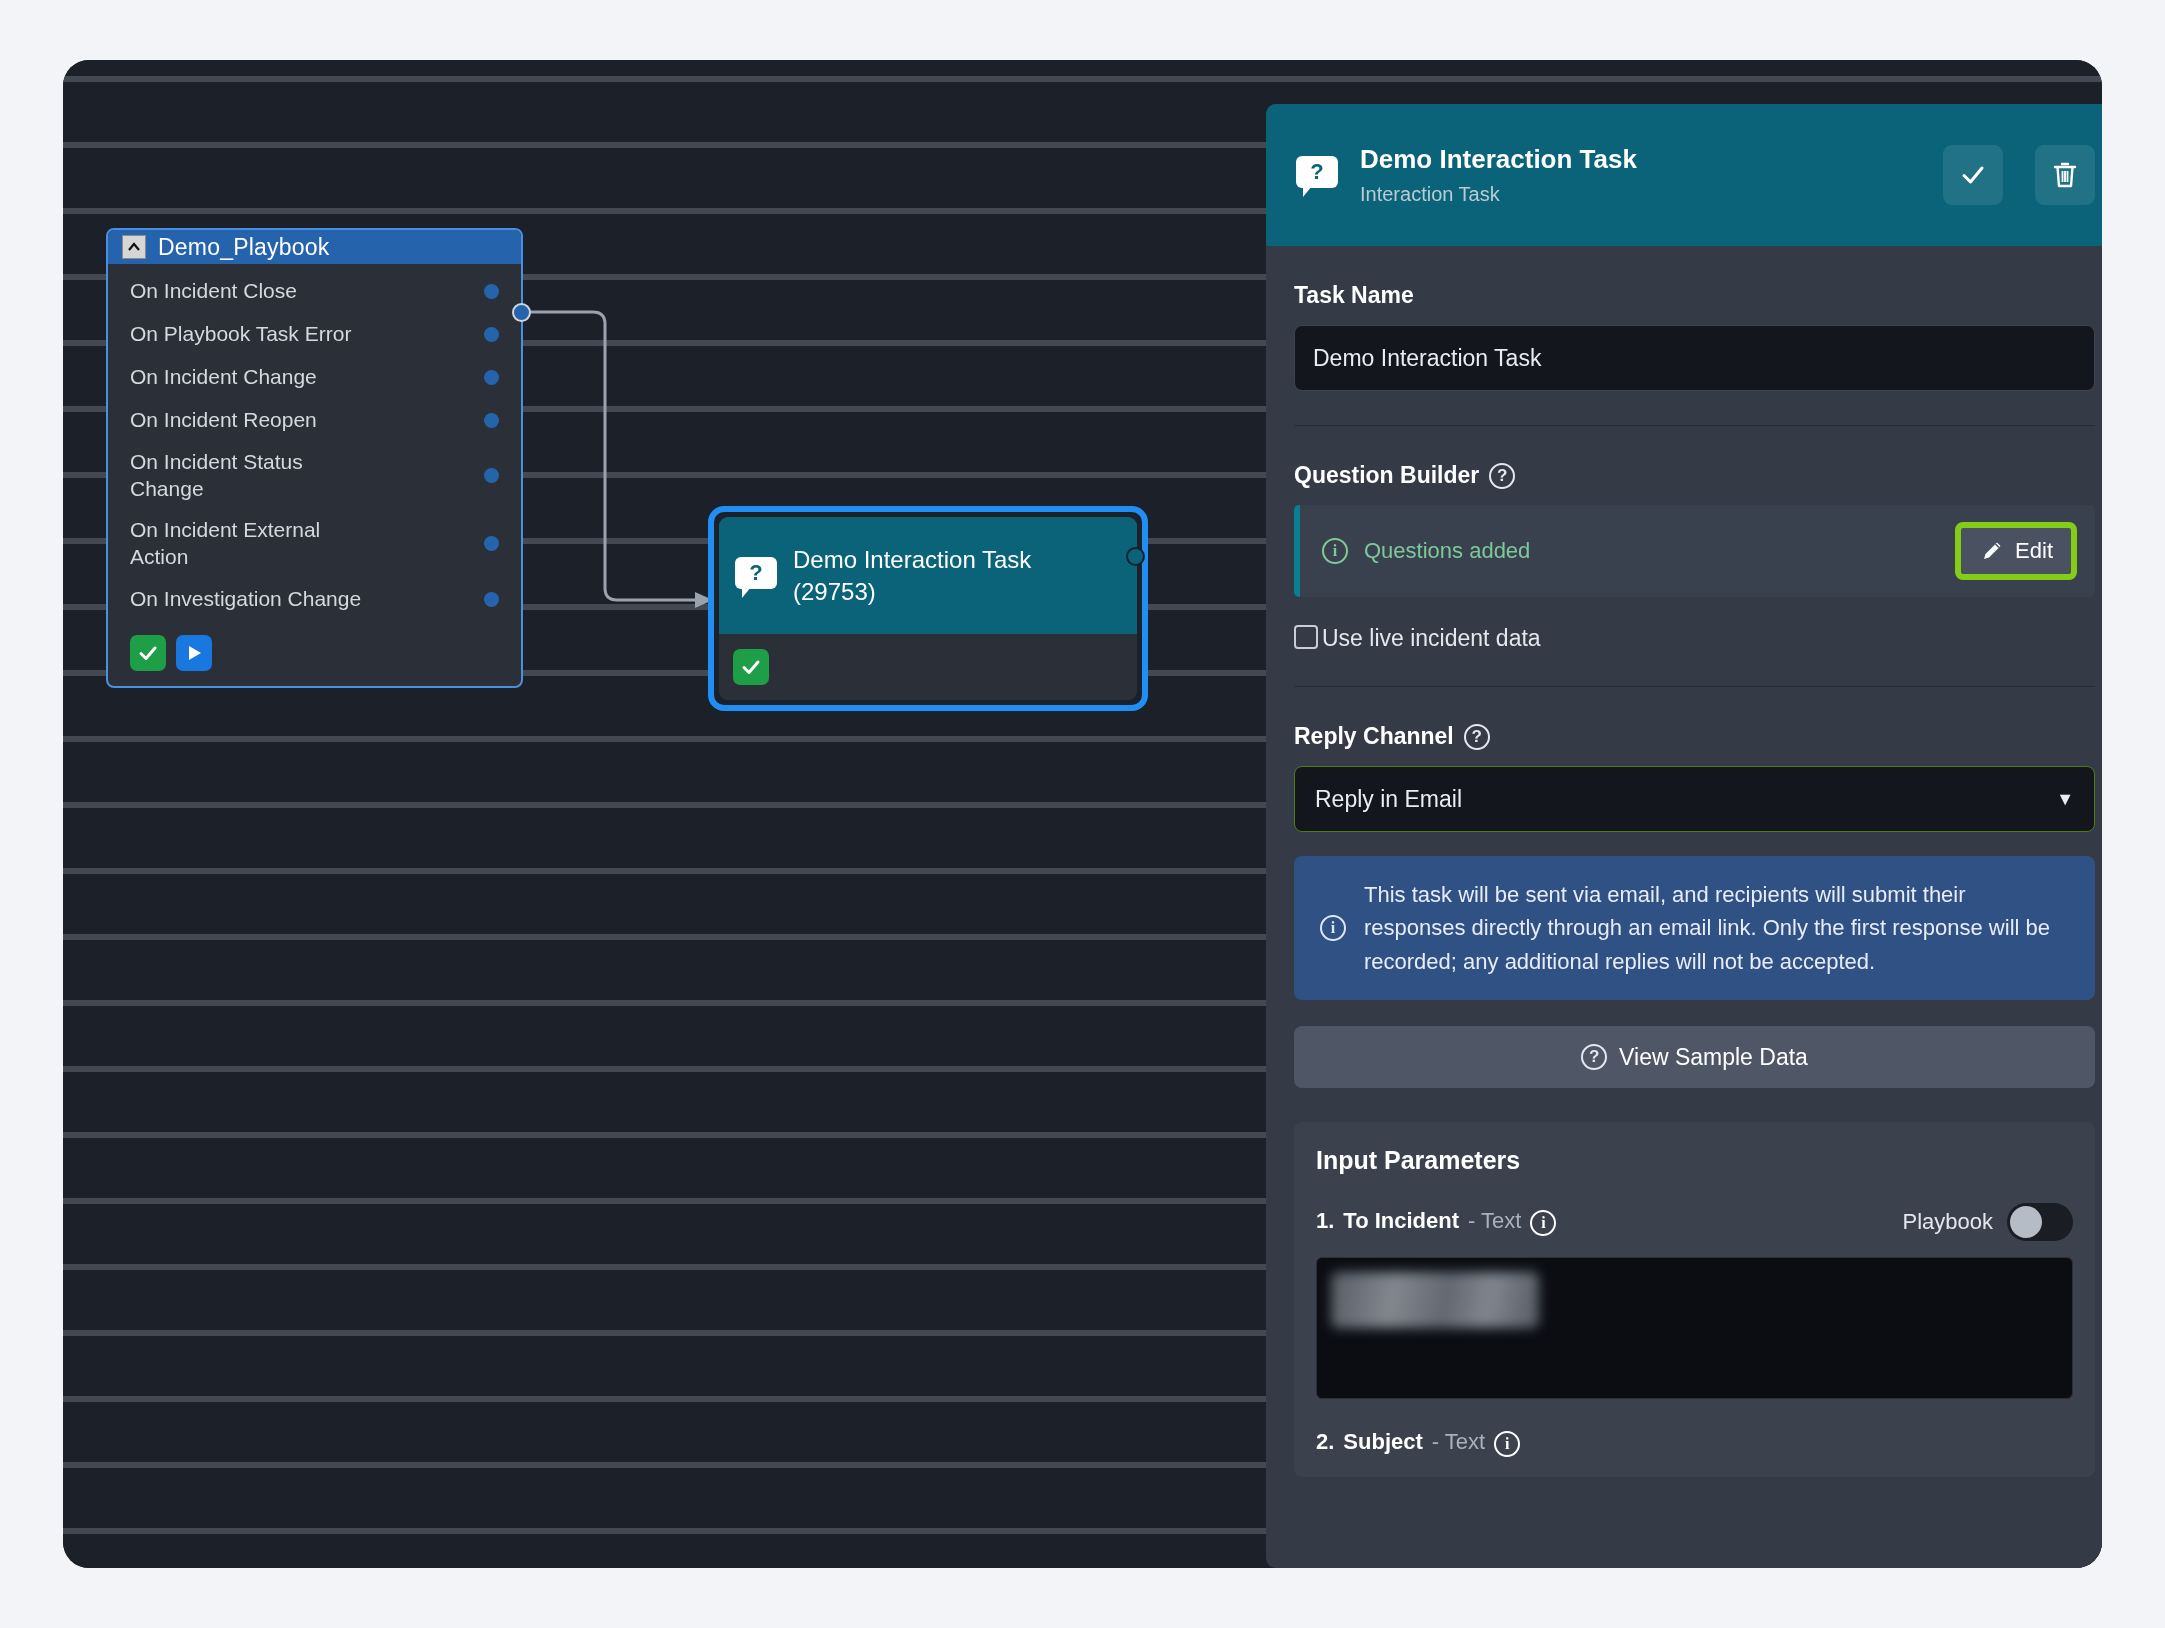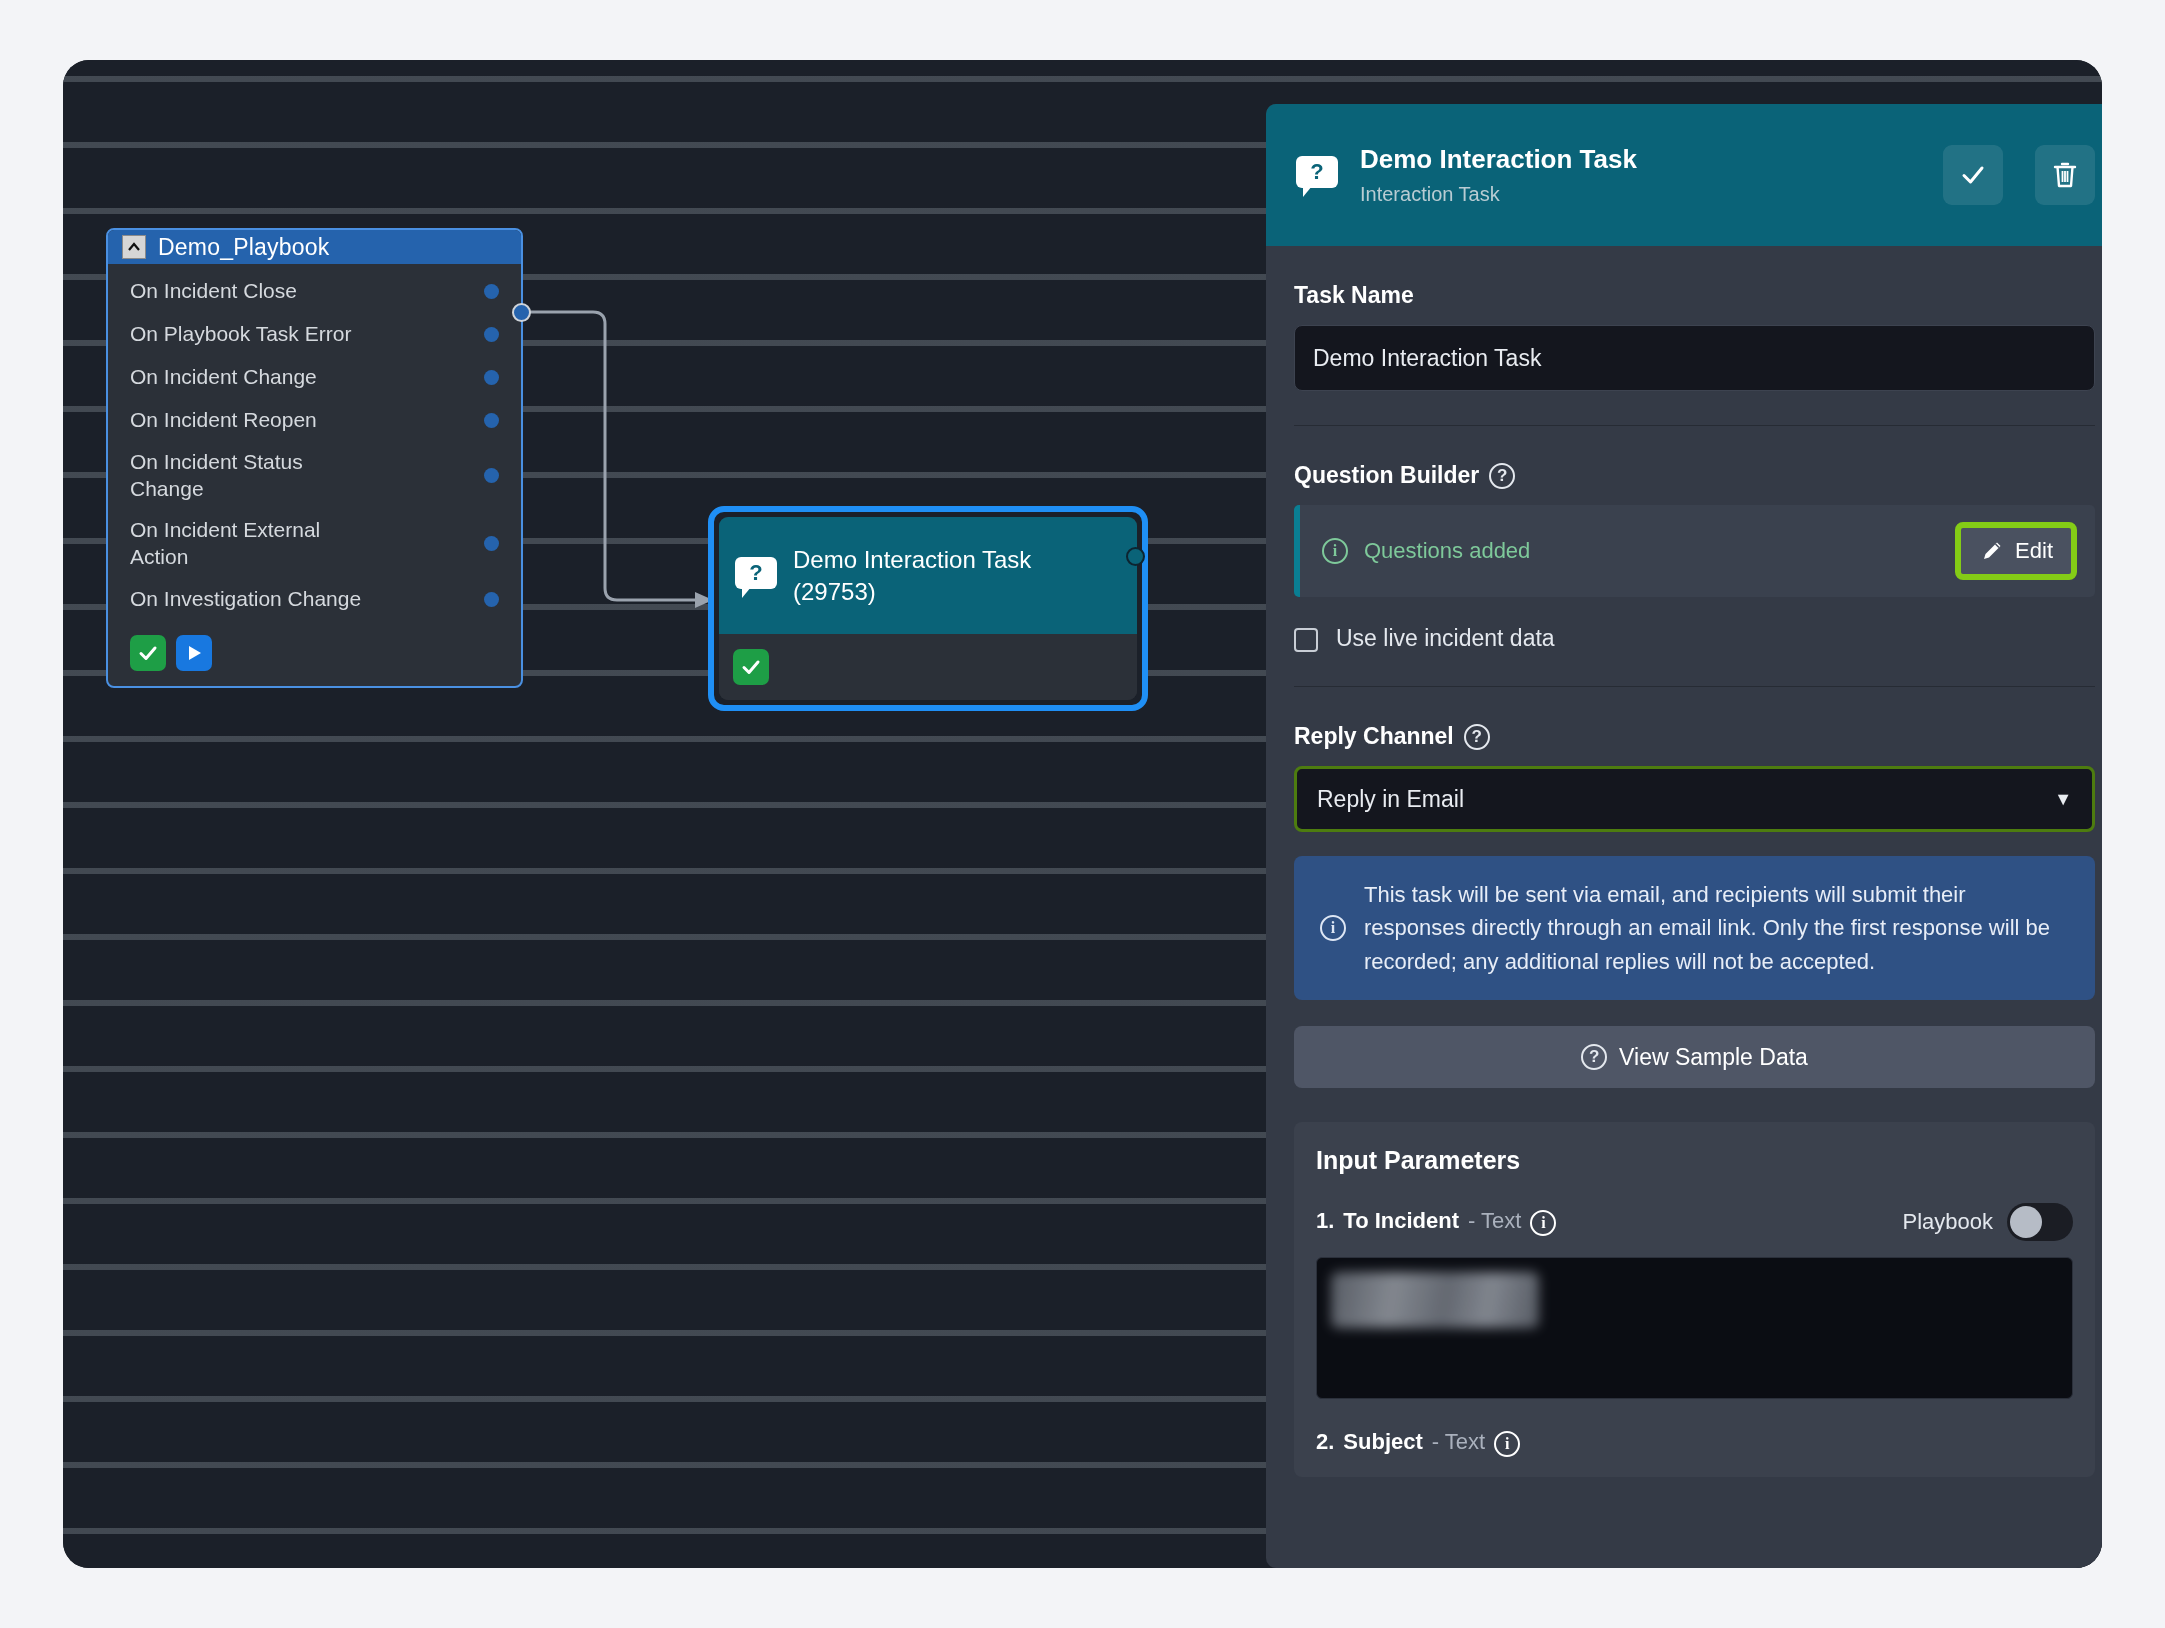--- a/index.html
+++ b/index.html
@@ -250,36 +250,36 @@
     background: #4a5160;
     border: 6px solid #84cc16;
     border-radius: 8px;
     height: 58px;
     padding: 0 18px;
     display: flex; align-items: center; gap: 10px;
     color: #ffffff; font-size: 22px;
   }
 
   .checkbox-row {
-    display: flex; align-items: flex-end; gap: 18px;
+    display: flex; align-items: flex-start; gap: 4px;
     margin-top: 28px;
   }
   .cbox {
     width: 24px; height: 24px;
     border: 2px solid #c9ced6;
     border-radius: 4px;
     background: transparent;
     flex: none;
   }
   .checkbox-row span { color: #e4e8ee; font-size: 23px; }
 
   .select {
     height: 66px;
     background: #14161e;
-    border: 3px solid #4d7c0f;
+    border: 1px solid #4d7c0f;
     border-radius: 8px;
     display: flex; align-items: center;
     justify-content: space-between;
     padding: 0 20px;
     color: #e9ecf1; font-size: 23px;
   }
   .caret { font-size: 18px; color: #e9ecf1; }
 
   .alert-blue {
     margin-top: 24px;

